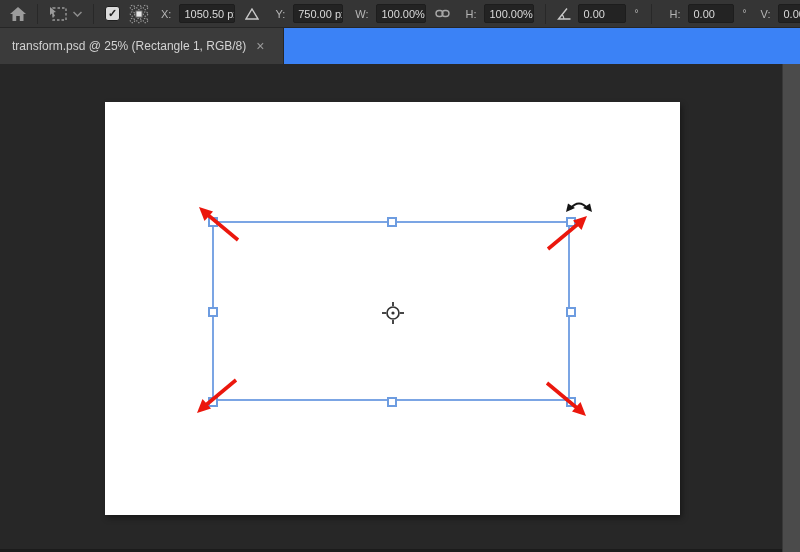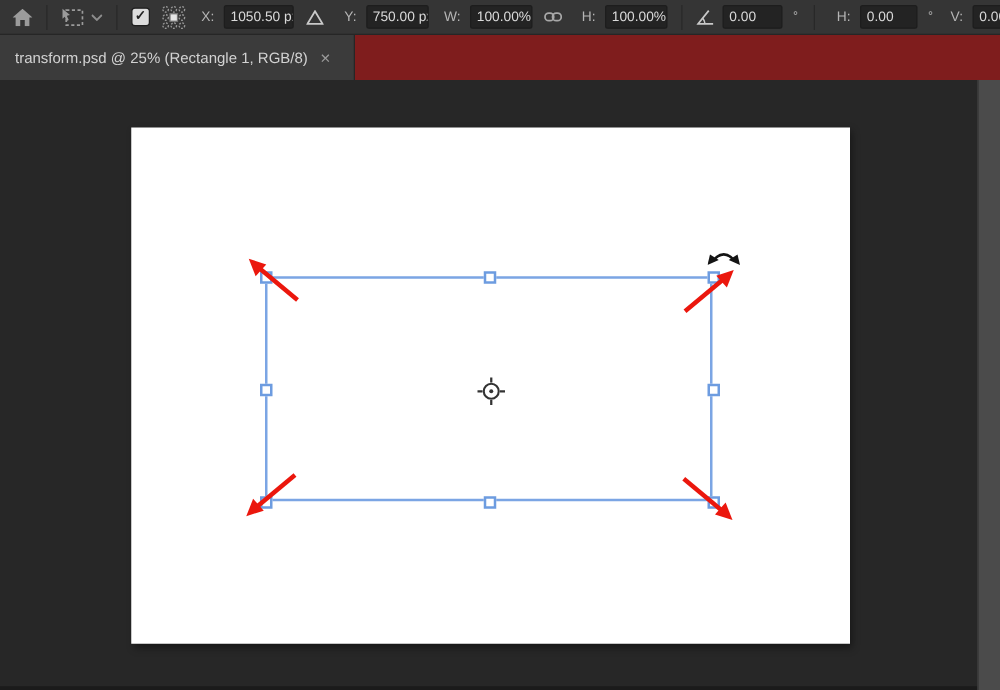--- a/index.html
+++ b/index.html
@@ -22,21 +22,21 @@
     font-size:11px; color:#dadada; overflow:hidden; white-space:nowrap; flex:0 0 auto;
   }
   .field span { white-space:nowrap; }
   .checkbox {
     width:15px; height:15px; background:#dcdcdc; border:1px solid #1f1f1f; border-radius:3px;
     display:flex; align-items:center; justify-content:center;
     color:#222; font-size:11px; font-weight:bold; line-height:1; flex:0 0 auto;
   }
 
   
-  .tab-bar { height:36px; background:#7f1d1d; display:flex; align-items:stretch; flex:0 0 auto; }
+  .tab-bar { height:36px; background:#3b82f6; display:flex; align-items:stretch; flex:0 0 auto; }
   .tab {
     background:#3b3b3b; width:284px; display:flex; align-items:center;
     padding:0 10px 0 12px; gap:10px; border-right:1px solid #262626;
   }
   .tab-title { font-size:12px; color:#d2d2d2; white-space:nowrap; overflow:hidden; }
   .tab-close { font-size:14px; color:#9b9b9b; line-height:1; }
 
   
   .workspace { position:relative; flex:1 1 auto; background:#272727; overflow:hidden; }
   .right-strip {

